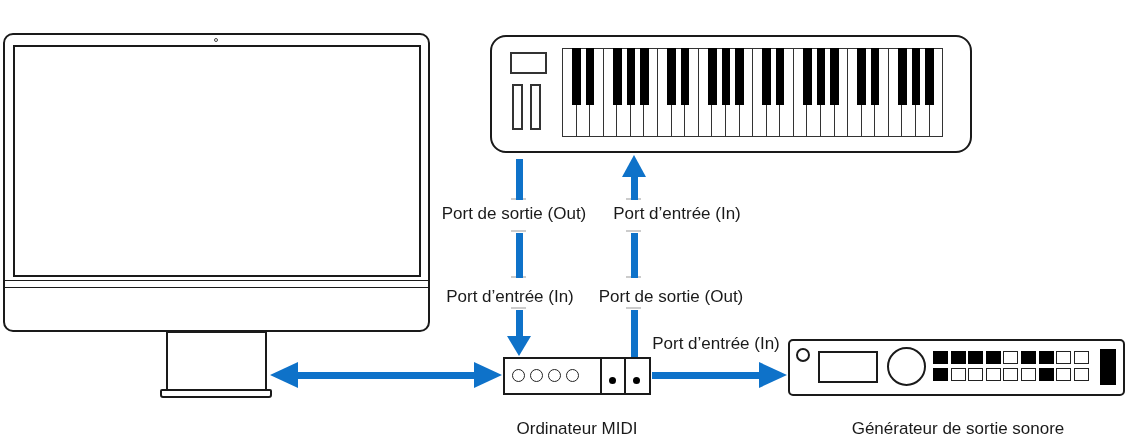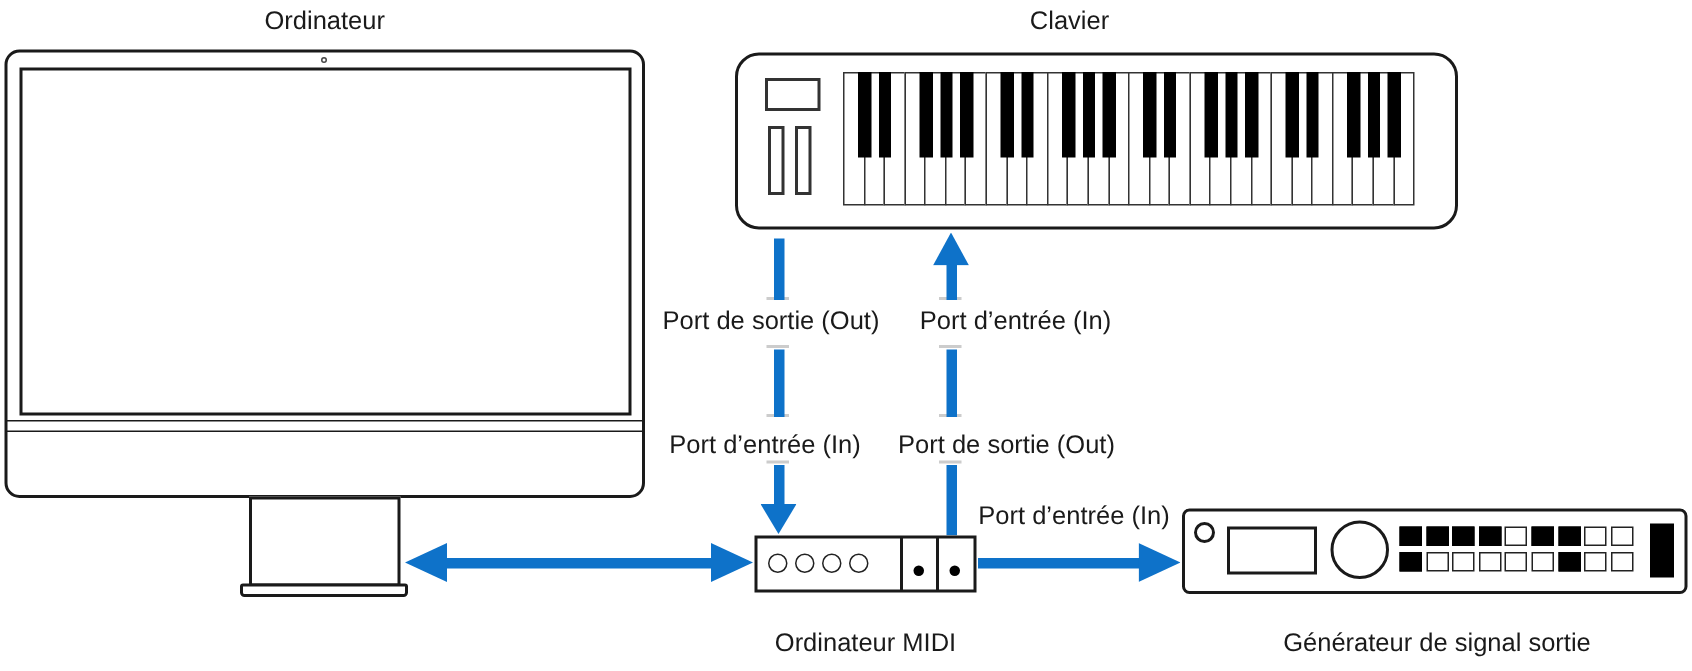--- a/index.html
+++ b/index.html
@@ -54,24 +54,22 @@
   .head-left{clip-path:polygon(0 50%,100% 0,100% 100%);}
   .head-right{clip-path:polygon(100% 50%,0 0,0 100%);}
   .hline{position:absolute;height:7px;z-index:2;}
   .tick{position:absolute;width:15px;height:2px;background:#cccccc;z-index:1;}
 </style>
 </head>
 <body>
 
 <div class="stage" style="--arrow: #0E72C9;">
 
-  <div class="lbl" style="left:3px;top:4px;width:427px;">Ordinateur</div>
-  <div class="lbl" style="left:480px;top:4px;width:466px;">Clavier</div>
   <div class="lbl" style="left:490px;top:419px;width:174px;">Ordinateur MIDI</div>
-  <div class="lbl" style="left:788px;top:419px;width:340px;">Générateur de signal sortie</div>
+  <div class="lbl" style="left:788px;top:419px;width:340px;">Générateur de sortie sonore</div>
 
   <div class="lbl" style="left:414px;top:204px;width:200px;">Port de sortie (Out)</div>
   <div class="lbl" style="left:577px;top:204px;width:200px;">Port d’entrée (In)</div>
   <div class="lbl" style="left:410px;top:287px;width:200px;">Port d’entrée (In)</div>
   <div class="lbl" style="left:571px;top:287px;width:200px;">Port de sortie (Out)</div>
   <div class="lbl" style="left:641px;top:334px;width:150px;">Port d’entrée (In)</div>
 
   <div class="tick" style="left:511px;top:198px;"></div>
   <div class="tick" style="left:511px;top:230px;"></div>
   <div class="tick" style="left:511px;top:276px;"></div>

